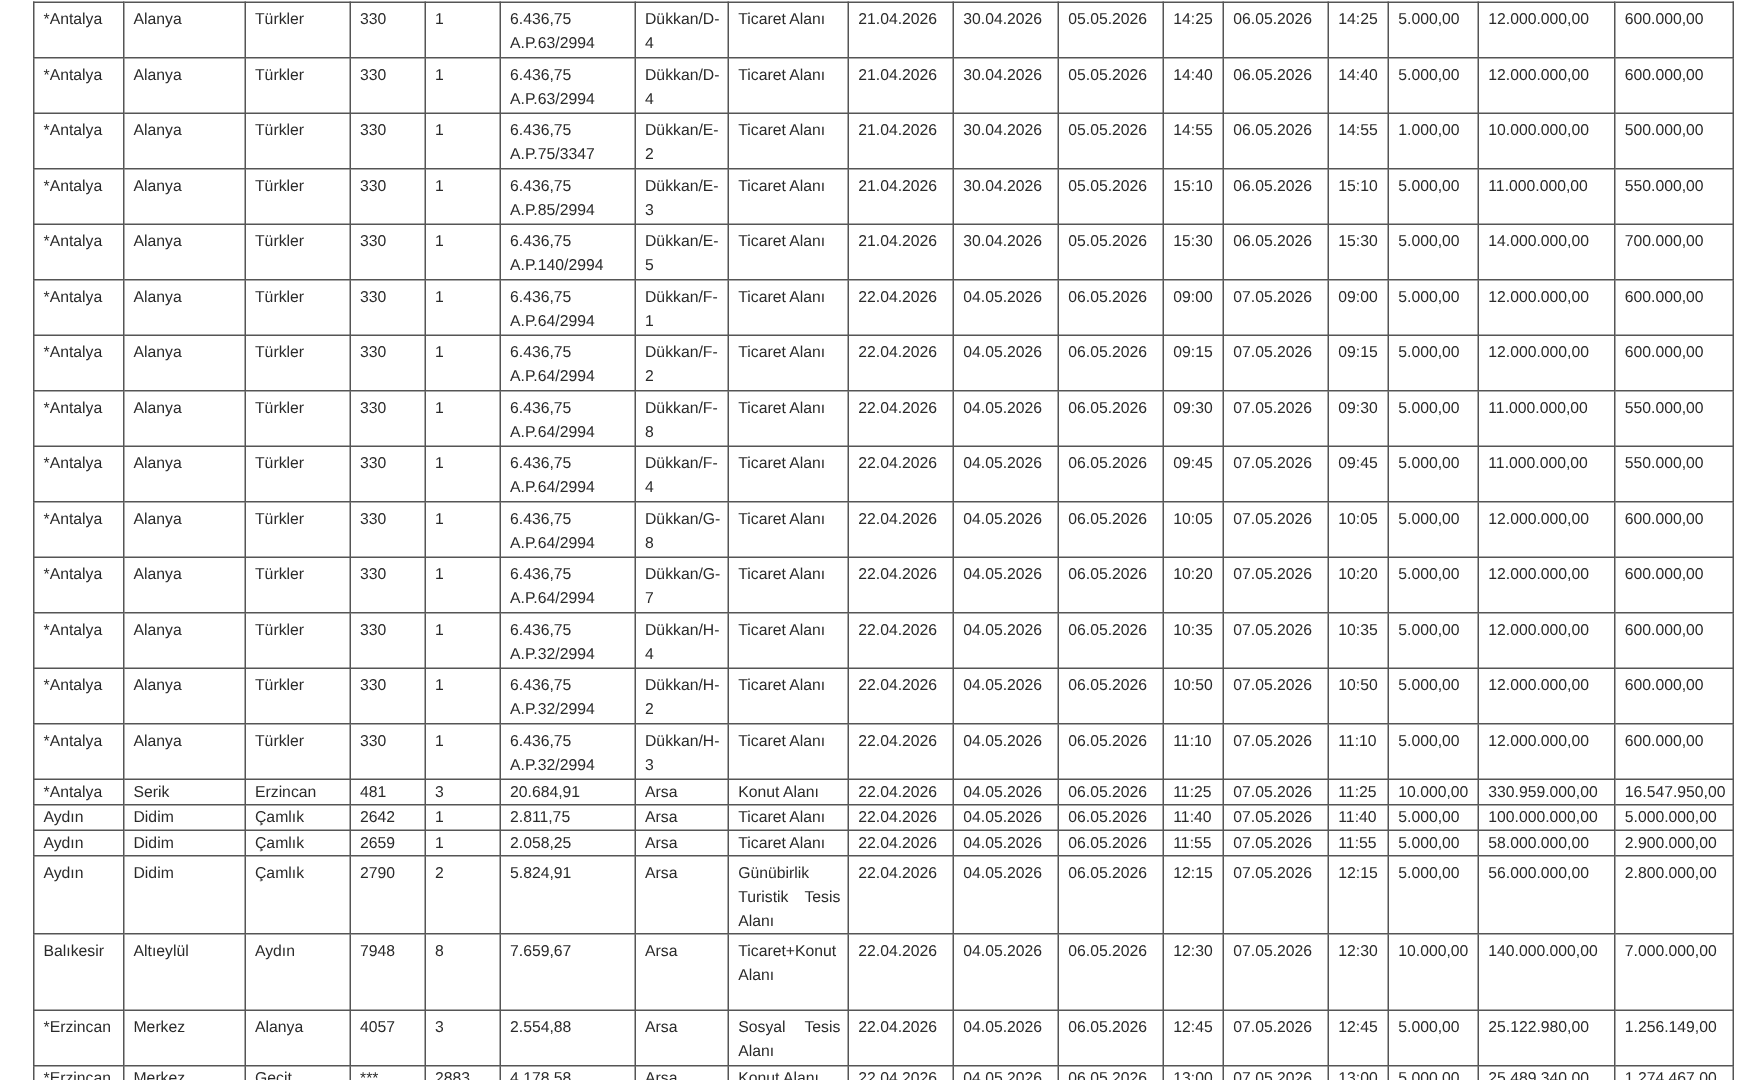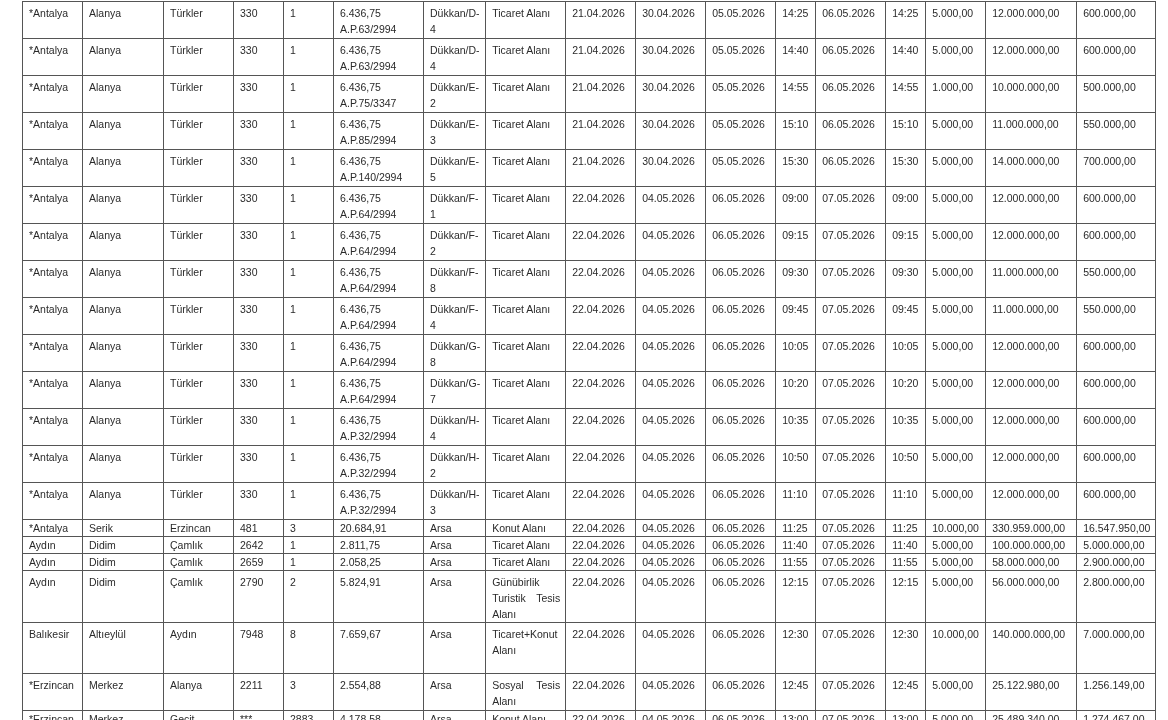--- a/index.html
+++ b/index.html
@@ -402,21 +402,21 @@
         <td>07.05.2026</td>
         <td>12:30</td>
         <td>10.000,00</td>
         <td>140.000.000,00</td>
         <td>7.000.000,00</td>
       </tr>
       <tr class="x2c">
         <td>*Erzincan</td>
         <td>Merkez</td>
         <td>Alanya</td>
-        <td>2211</td>
+        <td>4057</td>
         <td>3</td>
         <td>2.554,88</td>
         <td>Arsa</td>
         <td class="just">Sosyal Tesis Alanı</td>
         <td>22.04.2026</td>
         <td>04.05.2026</td>
         <td>06.05.2026</td>
         <td>12:45</td>
         <td>07.05.2026</td>
         <td>12:45</td>

